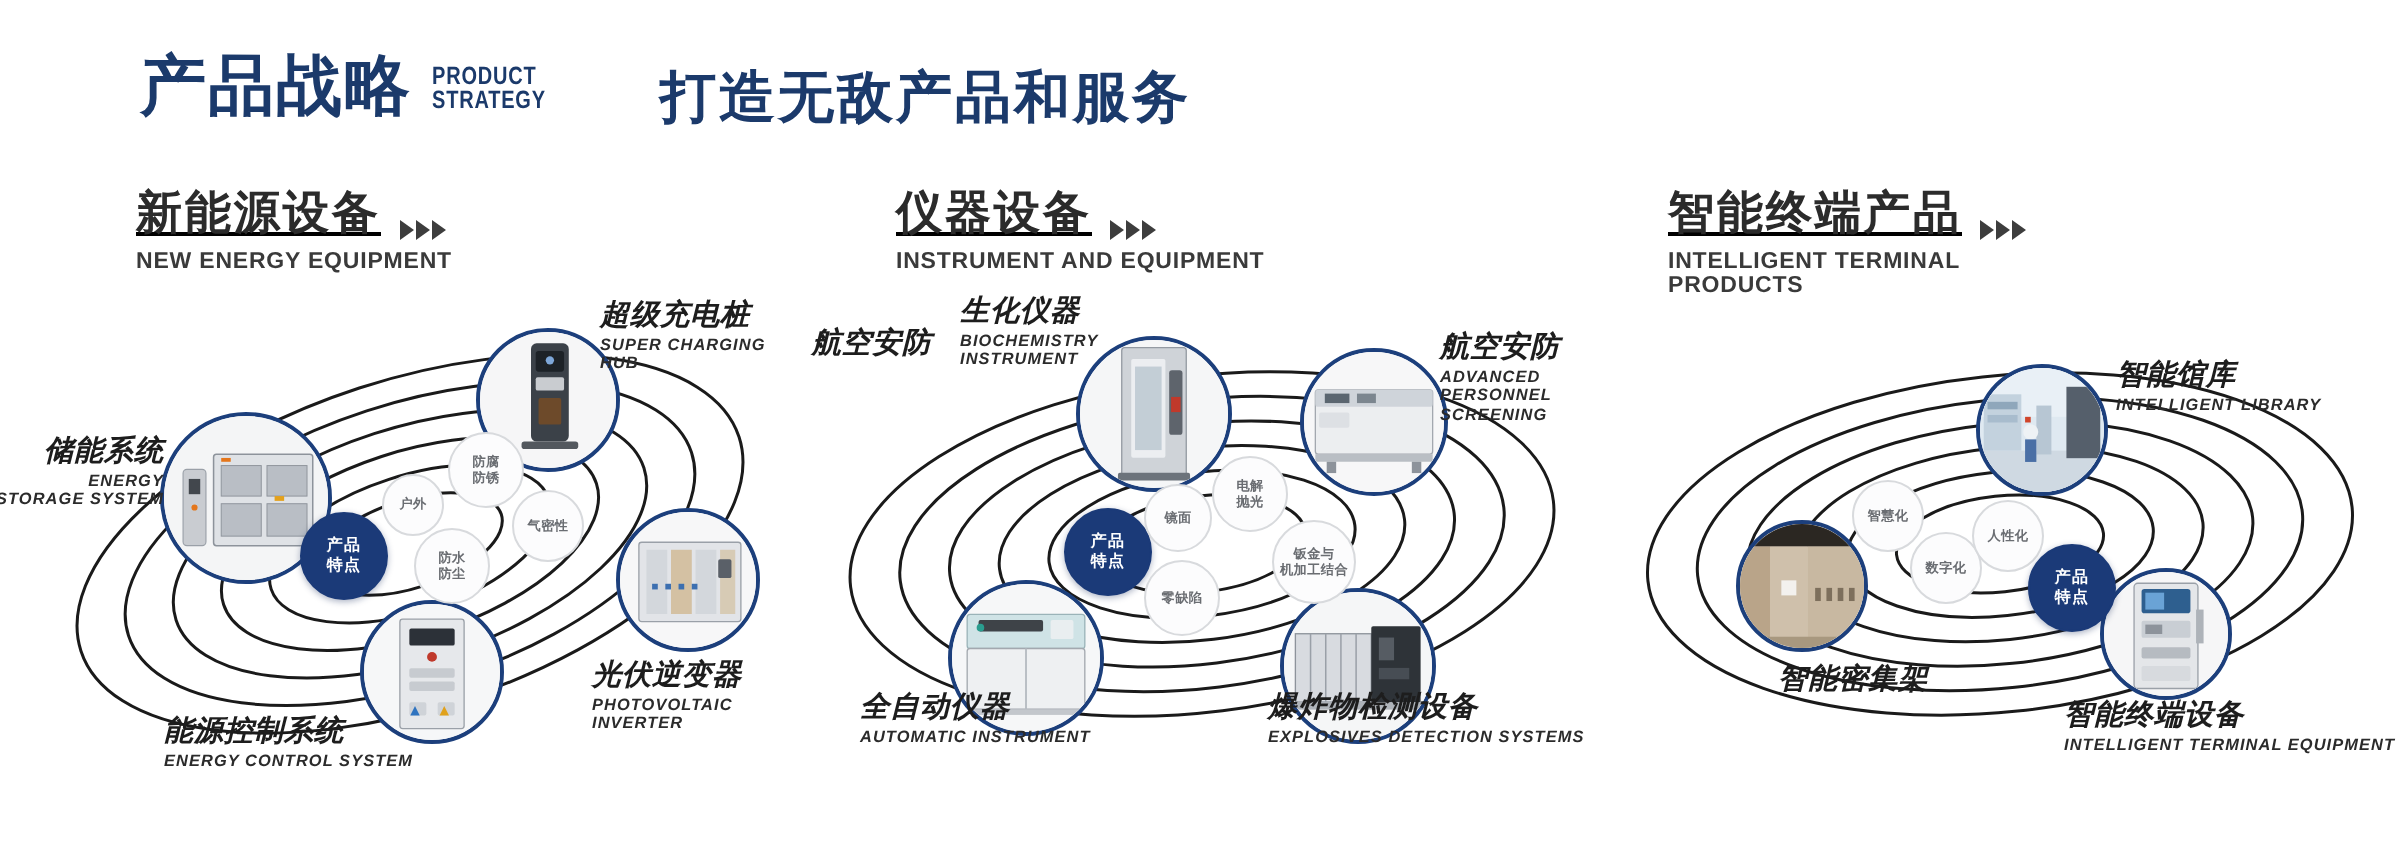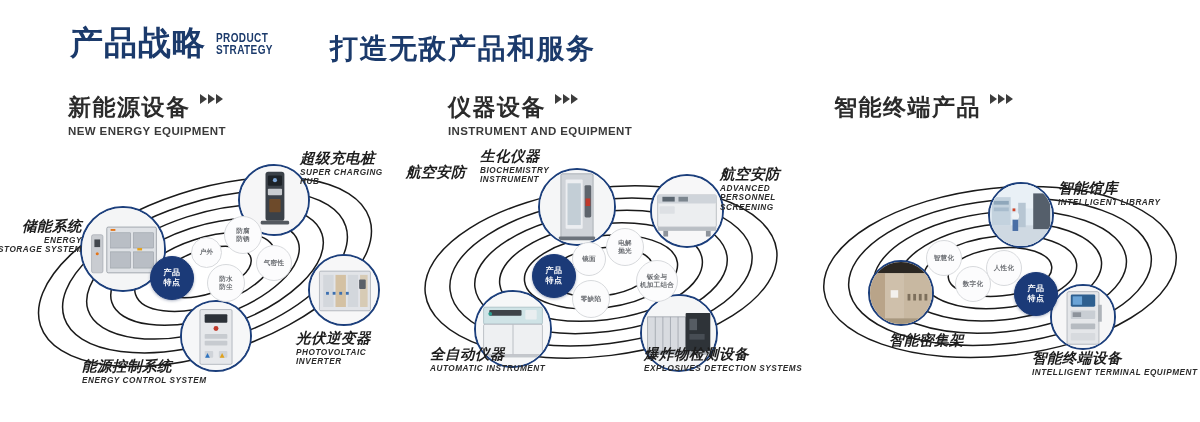--- a/index.html
+++ b/index.html
@@ -25,21 +25,21 @@
     font-family: "Liberation Sans", sans-serif;
   }
   .hdr-sub {
     position: absolute; left: 330px; top: 30px;
     font-size: 28px; font-weight: 700; color: #1b3a6b; letter-spacing: 1.5px;
     font-family: "DejaVu Sans", sans-serif;
   }
 
   
   .sec { position: absolute; }
-  .sec-cn-row { display: flex; align-items: flex-start; }
+  .sec-cn-row { display: flex; align-items: flex-end; text-decoration: underline; }
   .sec-cn {
     font-size: 23px; font-weight: 700; color: #2b2b2b; letter-spacing: 1.5px;
     font-family: "DejaVu Sans", sans-serif; line-height: 1.15;
   }
   .sec-arrows { margin-left: 9px; display: flex; gap: 1px; }
   .sec-arrows i {
     display: block; width: 0; height: 0;
     border-top: 5.5px solid transparent; border-bottom: 5.5px solid transparent;
     border-left: 7px solid #3d3d3d;
   }
@@ -125,20 +125,21 @@
 
   <div class="sec" style="left:834px; top:94px;">
     <div class="sec-cn-row">
       <div class="sec-cn">智能终端产品</div>
       <span class="sec-arrows">
           <i></i>
           <i></i>
           <i></i>
         </span>
     </div>
+    <div class="sec-en">INTELLIGENT TERMINAL PRODUCTS</div>
   </div>
 
   <div class="diagram" style="left:0px; width:400px;">
 
     <svg class="rings" width="400" height="260" viewBox="0 0 400 260">
       <g fill="none" stroke="#1a1a1a" stroke-width="1.5" transform="rotate(-18 205 122)">
         <ellipse cx="205" cy="122" rx="48" ry="22"></ellipse>
         <ellipse cx="205" cy="122" rx="73" ry="34"></ellipse>
         <ellipse cx="205" cy="122" rx="98" ry="46"></ellipse>
         <ellipse cx="205" cy="122" rx="123" ry="58"></ellipse>
@@ -343,21 +344,21 @@
             <line x1="30" y1="22" x2="30" y2="58"></line>
               <line x1="38" y1="22" x2="38" y2="58"></line>
           </g>
           <rect x="46" y="18" width="26" height="42" rx="1" fill="#2e3338"></rect>
           <rect x="50" y="24" width="8" height="12" fill="#565c63"></rect>
           <rect x="50" y="40" width="16" height="6" fill="#474d54"></rect>
           <rect x="6" y="58" width="66" height="4" fill="#aeb3b9"></rect>
         </svg>
       </div>
     </div>
-    <div class="nlab" style="left:236px; top:196px;margin-left:10px;">
+    <div class="nlab" style="left:236px; top:196px;">
       <div class="cn">爆炸物检测设备</div>
       <div class="en">EXPLOSIVES DETECTION SYSTEMS</div>
     </div>
 
     <div class="feat core" style="left:134px; top:104px; width:44px; height:44px;">
       <span>
         <span>产品</span><br>
         <span>特点</span>
       </span>
     </div>

